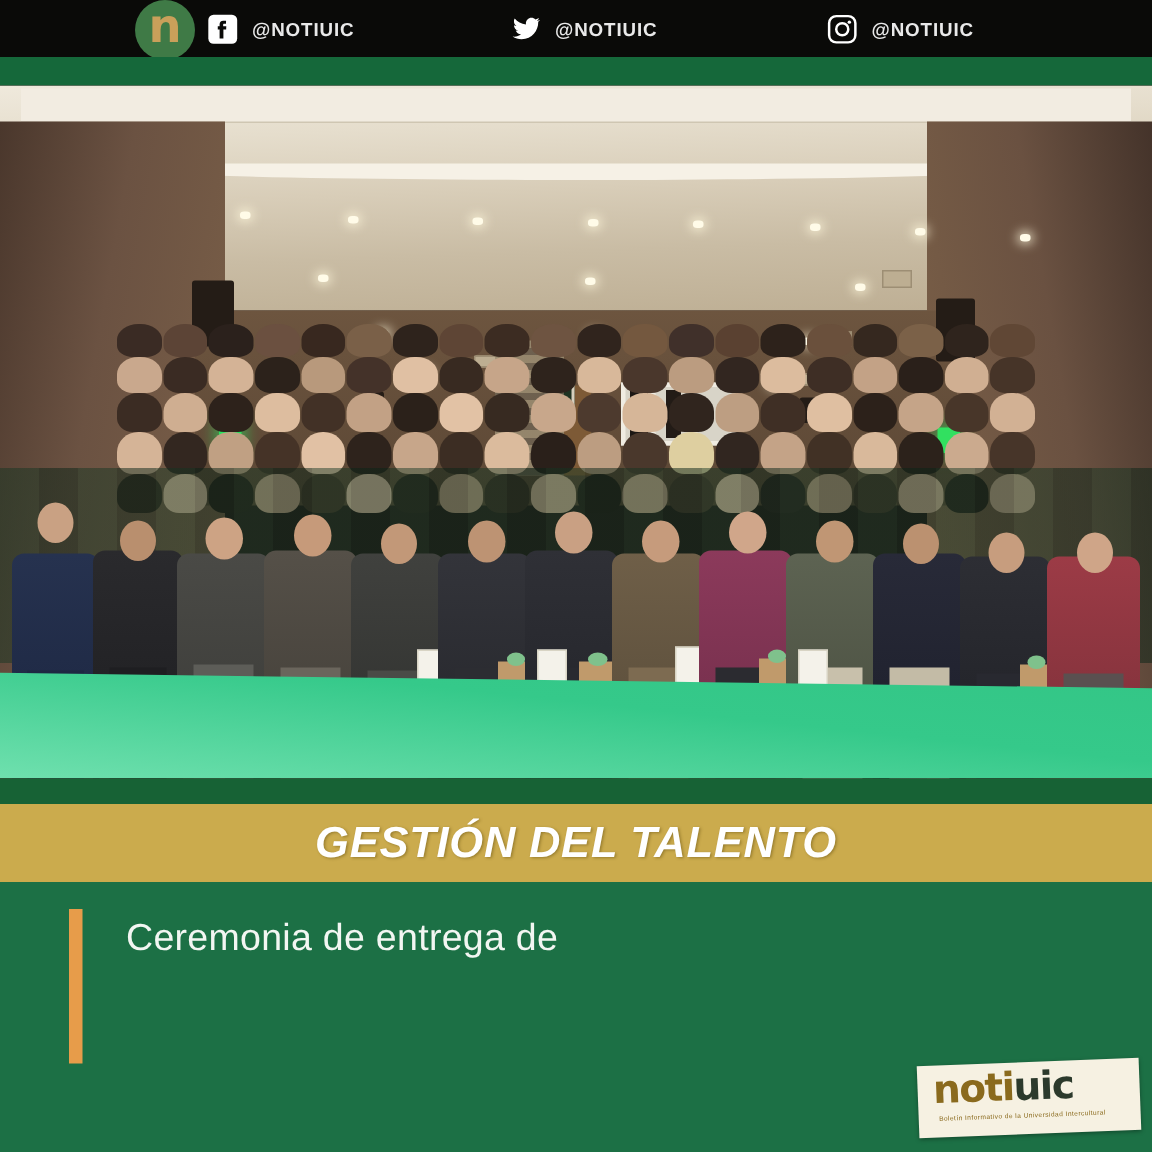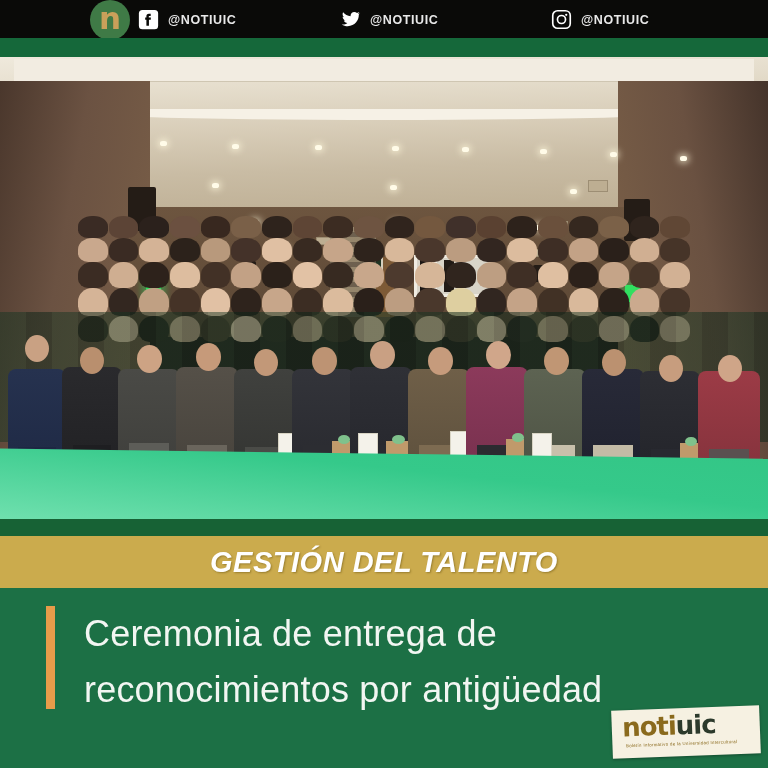--- a/index.html
+++ b/index.html
@@ -213,21 +213,21 @@
   .headline-area{
     position:absolute; left:0; top:588px; width:768px; height:180px;
     background:#1c7045;
   }
   .accent-bar{
     position:absolute; left:46px; top:18px; width:9px; height:103px;
     background:#e79c4a;
   }
   .headline{
     position:absolute; left:84px; top:18px; width:540px;
-    color:#f2f6f2; font-size:36px; line-height:1.55;
+    color:#f2f6f2; font-size:25px; line-height:1.55;
     font-weight:normal; letter-spacing:.2px;
   }
 
   
   .footer-logo{
     position:absolute; left:612px; top:704px;
     width:148px; height:56px;
   }
   .fl-paper{
     position:absolute; left:0; top:4px; width:148px; height:48px;
@@ -553,21 +553,20 @@
 <div class="band-green"></div>
 
 <div class="gold-banner">
   <span class="gold-banner-title">GESTIÓN DEL TALENTO</span>
 </div>
 
 <div class="headline-area">
   <div class="accent-bar"></div>
   <div class="headline">
     <div>Ceremonia de entrega de</div>
-    <div>reconocimientos por antigüedad</div>
   </div>
 </div>
 
 <div class="footer-logo">
   <div class="fl-paper"></div>
   <div class="fl-text">
     <span class="fl-noti">noti</span><span class="fl-uic">uic</span>
   </div>
   <div class="fl-tag">Boletín Informativo de la Universidad Intercultural</div>
 </div>

